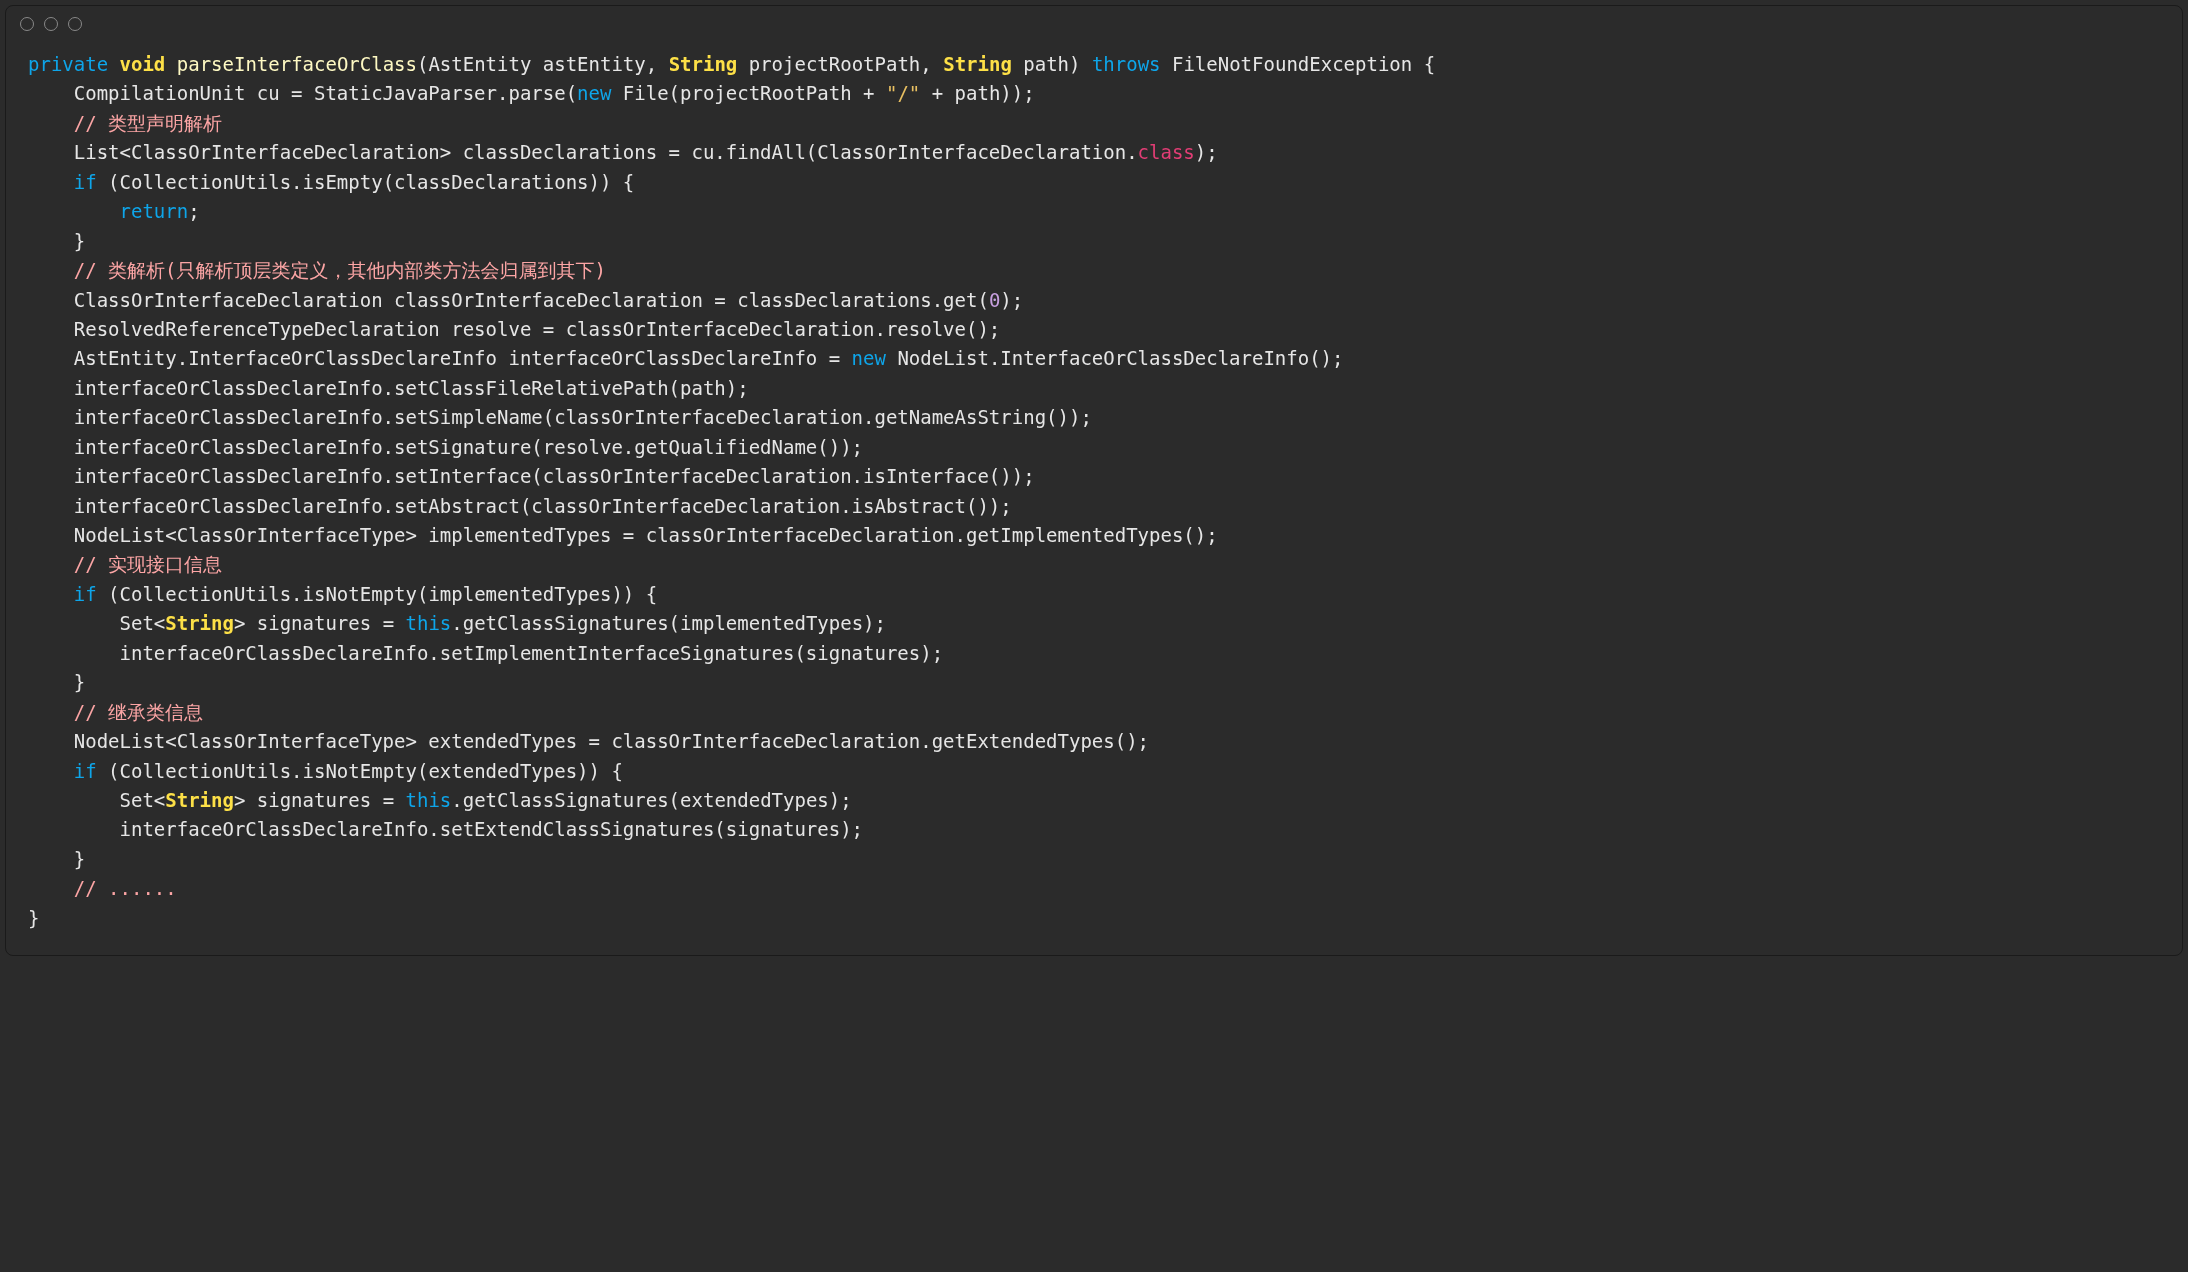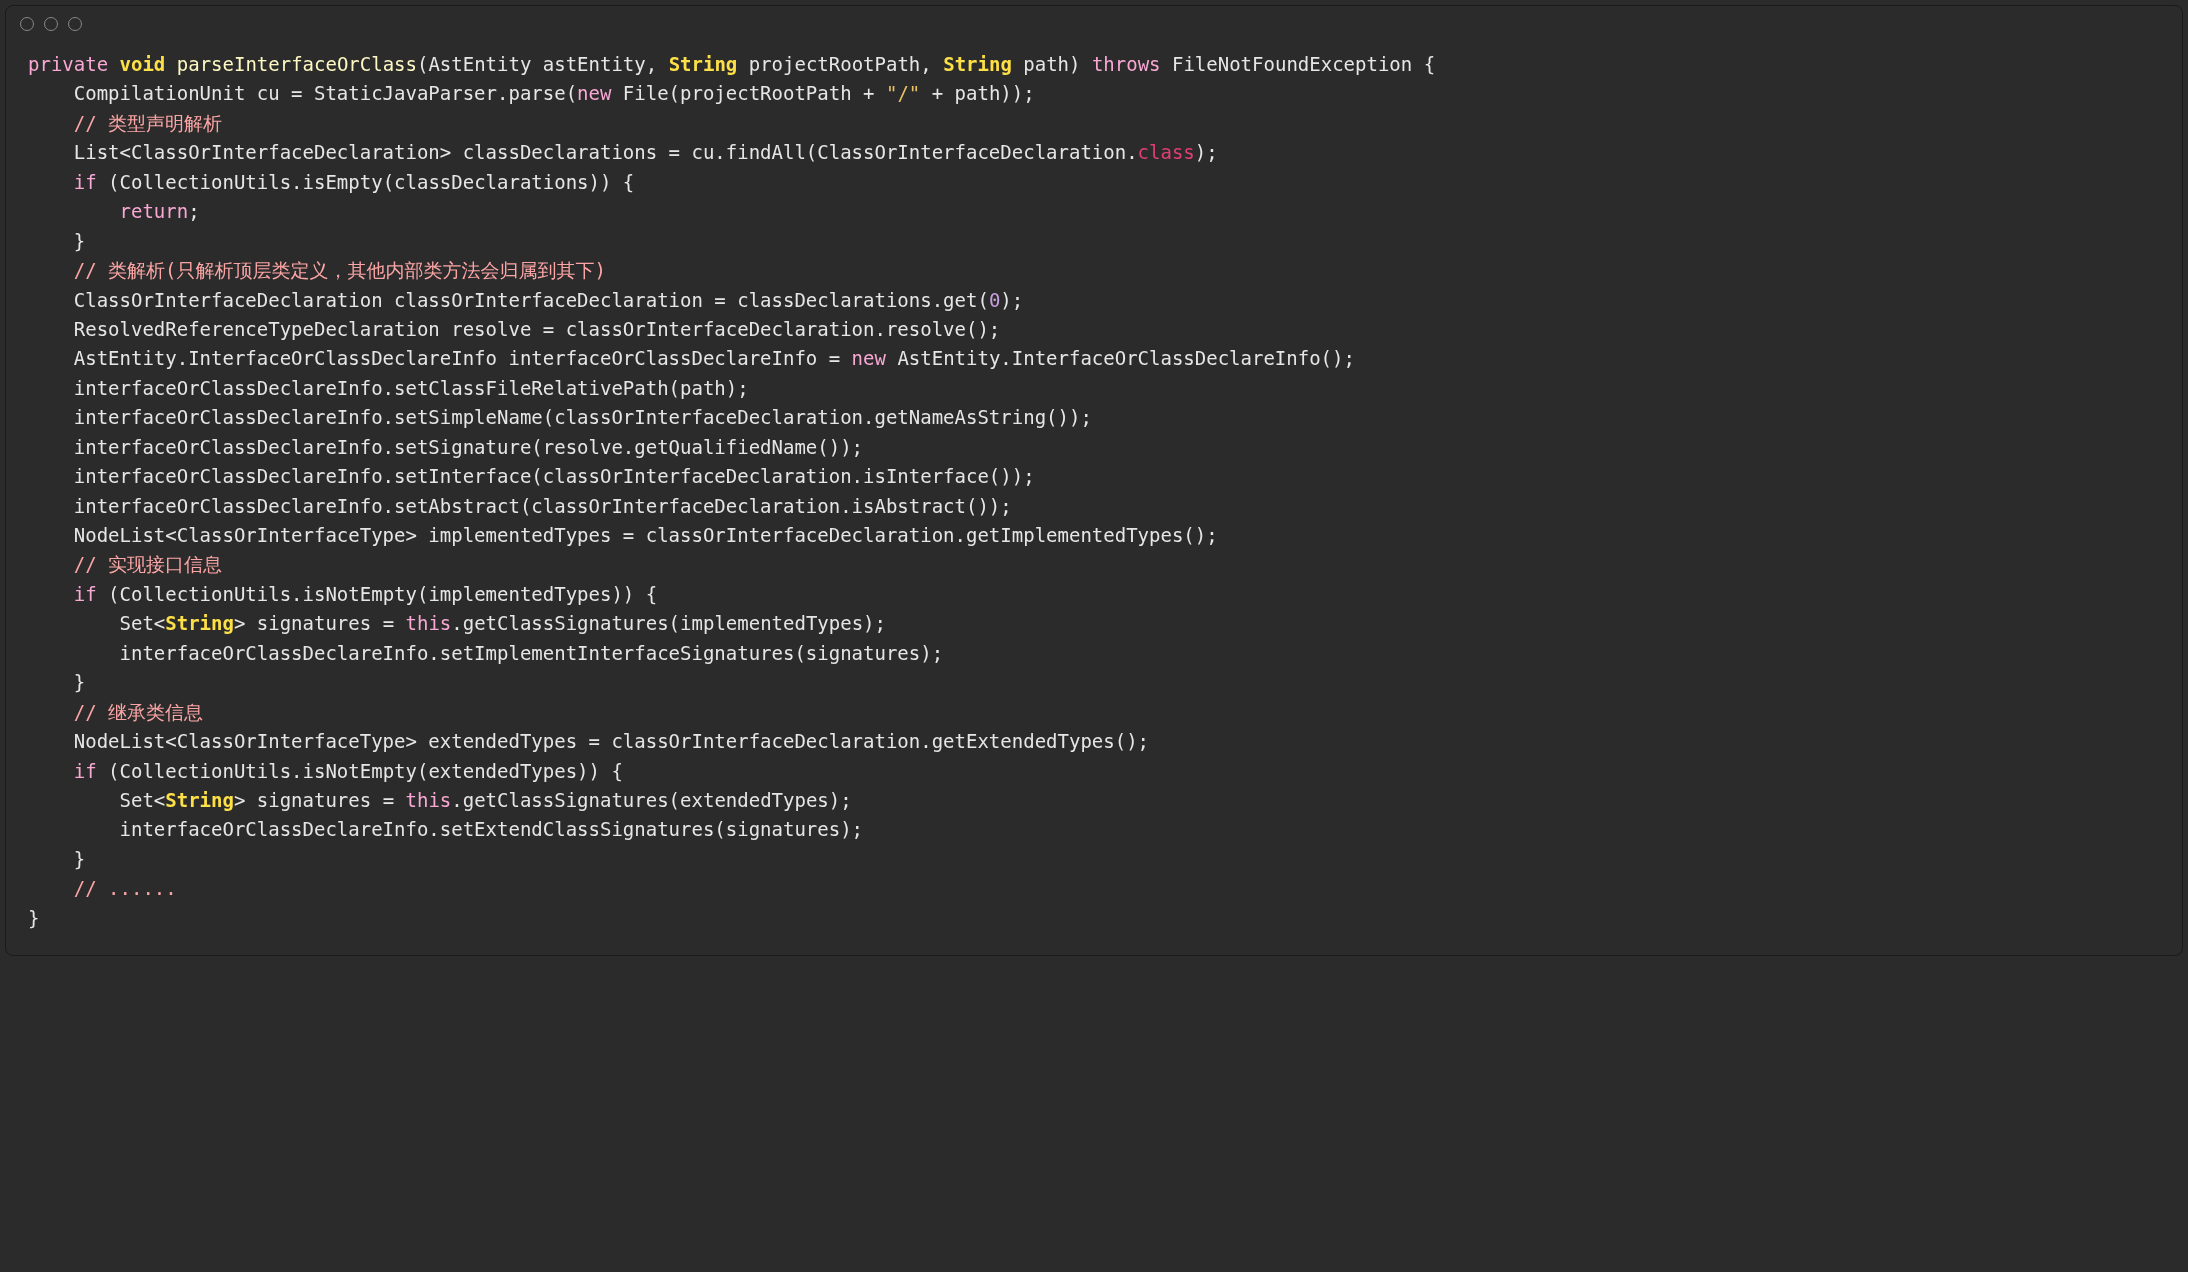--- a/index.html
+++ b/index.html
@@ -30,21 +30,21 @@
     border-radius: 50%;
     border: 1.5px solid #888;
     background: transparent;
   }
   .code {
     padding: 8px 22px 22px 22px;
     white-space: pre;
     color: #e6e6e6;
     overflow-x: auto;
   }
-  .k-mod   { color: #f9a8d4; }   
+  .k-mod   { color: #0ea5e9; }   
   .k-type  { color: #fde047; font-weight: bold; }   
   .k-fn    { color: #fef9c3; }   
   .k-cmt   { color: #fca5a5; }
   .k-str   { color: #e9c062; }
   .k-num   { color: #c8a0e0; }
   .k-class { color: #e23d75; margin-top: 40px; }   
 </style>
 </head>
 <body>
 
@@ -57,21 +57,21 @@
   <div class="code"><span><span class="k-mod">private</span> <span class="k-type">void</span> <span class="k-fn">parseInterfaceOrClass</span><span>(AstEntity astEntity, </span><span class="k-type">String</span><span> projectRootPath, </span><span class="k-type">String</span><span> path) </span><span class="k-mod">throws</span><span> FileNotFoundException {</span></span>
 <span><span>    CompilationUnit cu = StaticJavaParser.parse(</span><span class="k-mod">new</span><span> File(projectRootPath + </span><span class="k-str">"/"</span><span> + path));</span></span>
 <span><span class="k-cmt">    // 类型声明解析</span></span>
 <span><span>    List&lt;ClassOrInterfaceDeclaration&gt; classDeclarations = cu.findAll(ClassOrInterfaceDeclaration.</span><span class="k-class">class</span><span>);</span></span>
 <span><span>    </span><span class="k-mod">if</span><span> (CollectionUtils.isEmpty(classDeclarations)) {</span></span>
 <span><span>        </span><span class="k-mod">return</span><span>;</span></span>
 <span><span>    }</span></span>
 <span><span class="k-cmt">    // 类解析(只解析顶层类定义，其他内部类方法会归属到其下)</span></span>
 <span><span>    ClassOrInterfaceDeclaration classOrInterfaceDeclaration = classDeclarations.get(</span><span class="k-num">0</span><span>);</span></span>
 <span><span>    ResolvedReferenceTypeDeclaration resolve = classOrInterfaceDeclaration.resolve();</span></span>
-<span><span>    AstEntity.InterfaceOrClassDeclareInfo interfaceOrClassDeclareInfo = </span><span class="k-mod">new</span><span> AstEntity.InterfaceOrClassDeclareInfo();</span></span>
+<span><span>    AstEntity.InterfaceOrClassDeclareInfo interfaceOrClassDeclareInfo = </span><span class="k-mod">new</span><span> NodeList.InterfaceOrClassDeclareInfo();</span></span>
 <span><span>    interfaceOrClassDeclareInfo.setClassFileRelativePath(path);</span></span>
 <span><span>    interfaceOrClassDeclareInfo.setSimpleName(classOrInterfaceDeclaration.getNameAsString());</span></span>
 <span><span>    interfaceOrClassDeclareInfo.setSignature(resolve.getQualifiedName());</span></span>
 <span><span>    interfaceOrClassDeclareInfo.setInterface(classOrInterfaceDeclaration.isInterface());</span></span>
 <span><span>    interfaceOrClassDeclareInfo.setAbstract(classOrInterfaceDeclaration.isAbstract());</span></span>
 <span><span>    NodeList&lt;ClassOrInterfaceType&gt; implementedTypes = classOrInterfaceDeclaration.getImplementedTypes();</span></span>
 <span><span class="k-cmt">    // 实现接口信息</span></span>
 <span><span>    </span><span class="k-mod">if</span><span> (CollectionUtils.isNotEmpty(implementedTypes)) {</span></span>
 <span><span>        Set&lt;</span><span class="k-type">String</span><span>&gt; signatures = </span><span class="k-mod">this</span><span>.getClassSignatures(implementedTypes);</span></span>
 <span><span>        interfaceOrClassDeclareInfo.setImplementInterfaceSignatures(signatures);</span></span>

